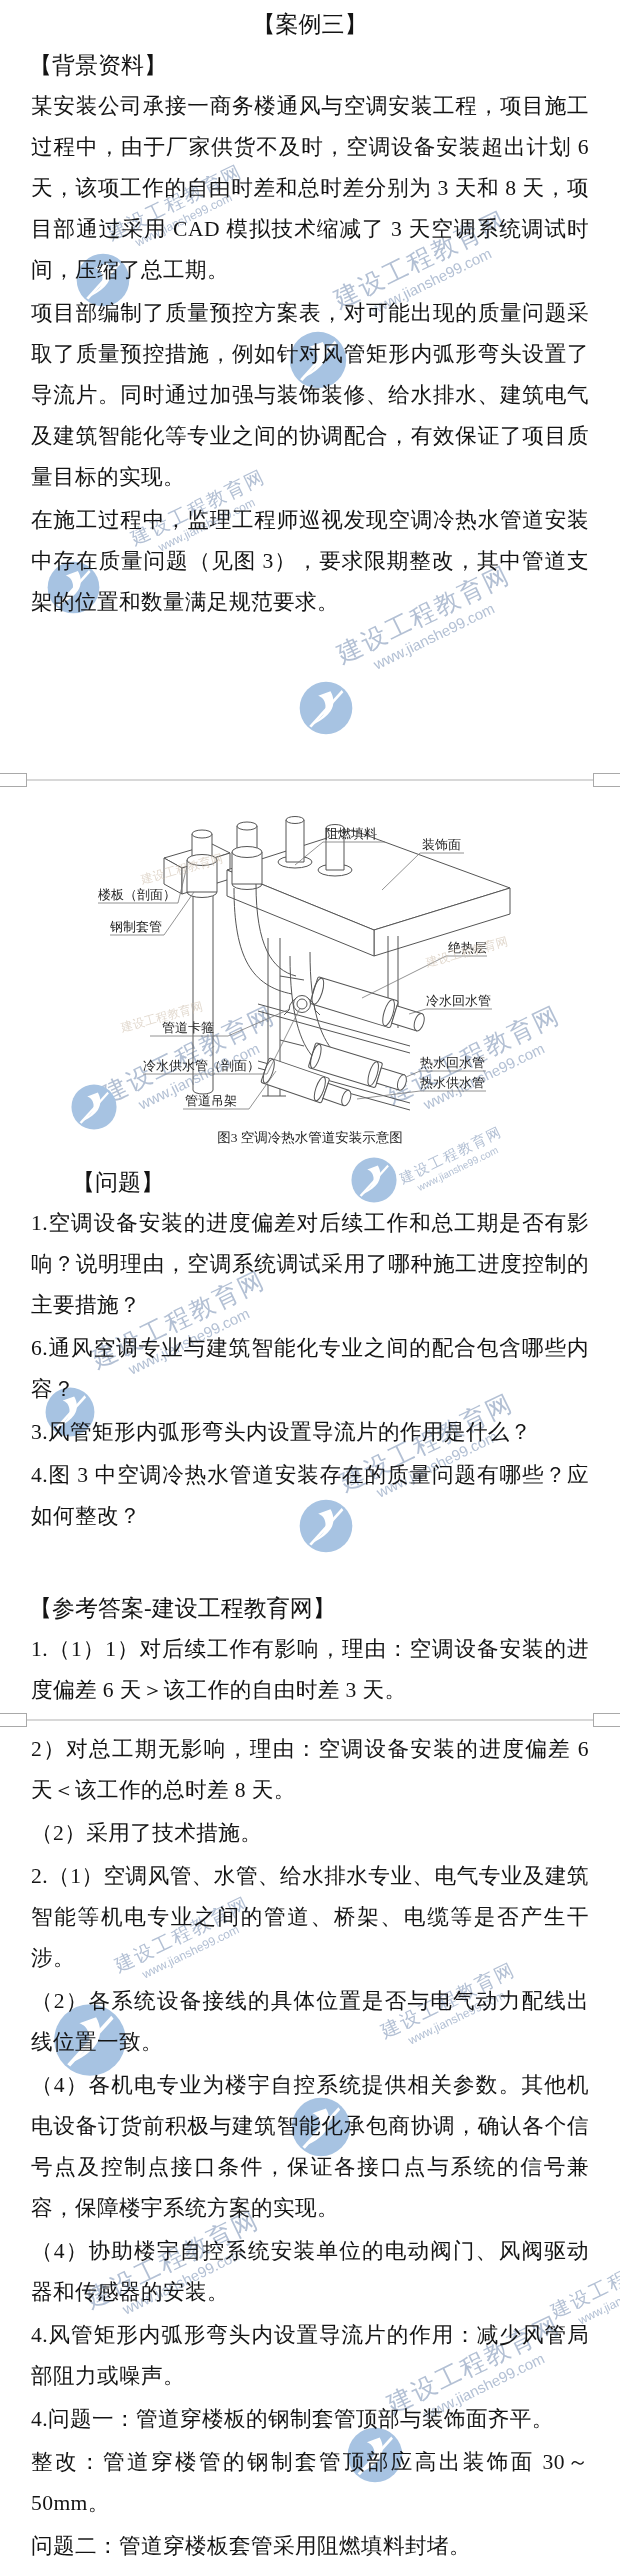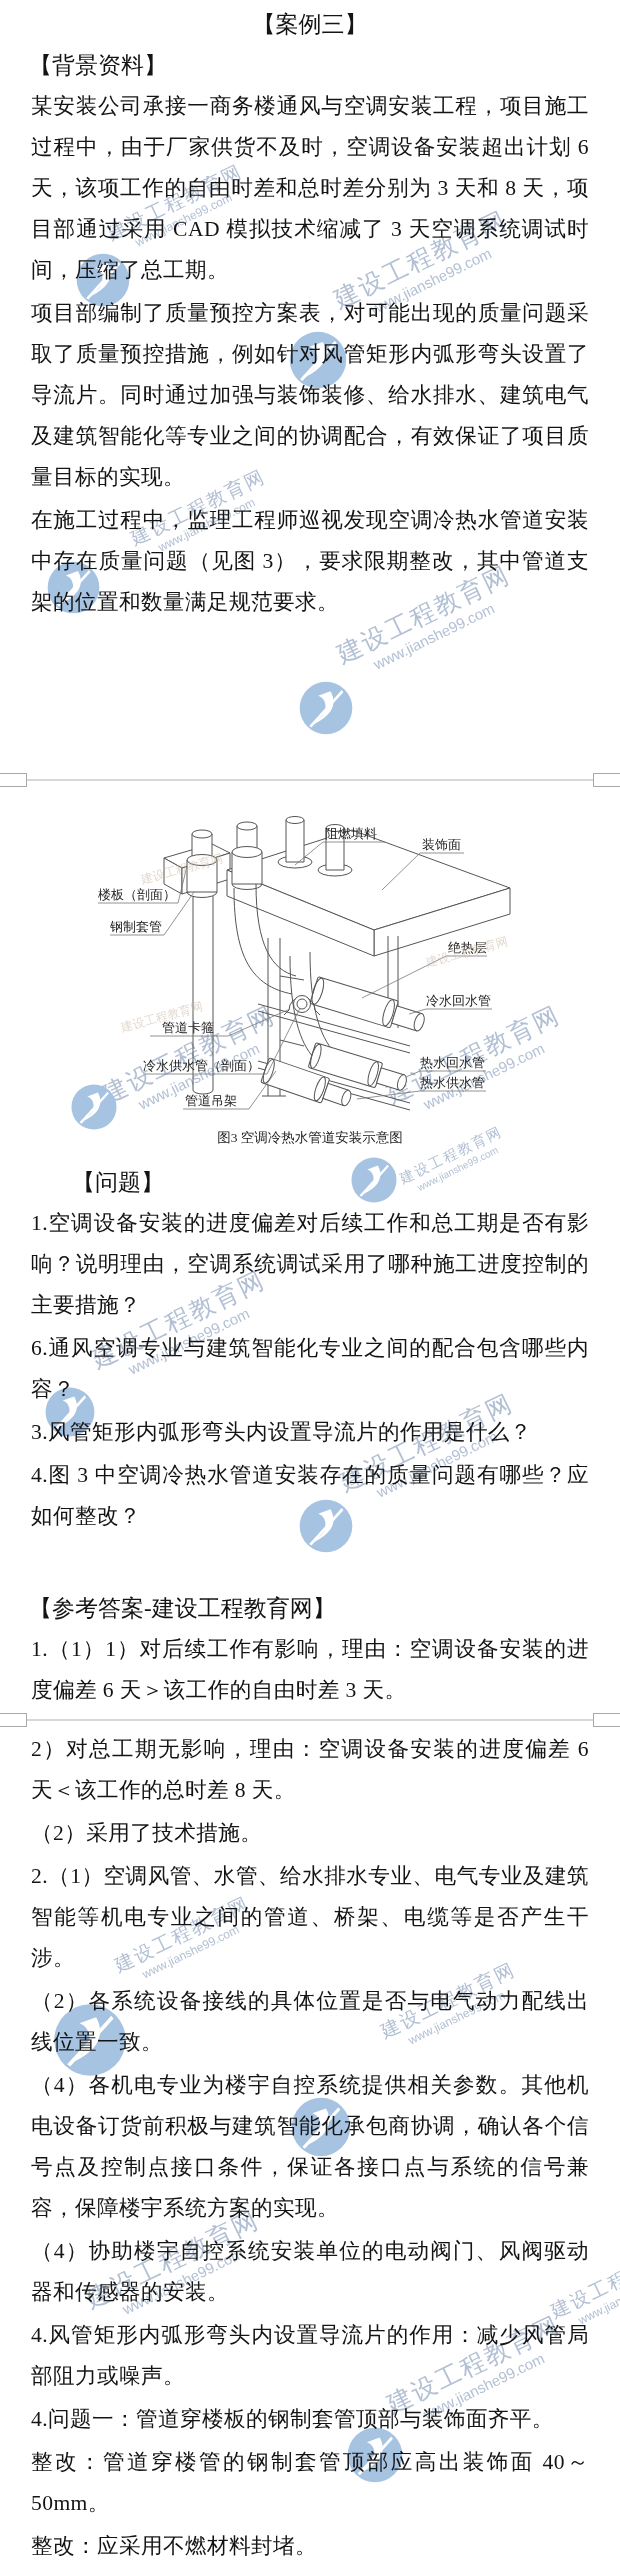--- a/index.html
+++ b/index.html
@@ -321,21 +321,22 @@
 
     <div>
         <p class="body-p">2）对总工期无影响，理由：空调设备安装的进度偏差 6 天＜该工作的总时差 8 天。</p>
         <p class="body-p">（2）采用了技术措施。</p>
         <p class="body-p">2.（1）空调风管、水管、给水排水专业、电气专业及建筑智能等机电专业之间的管道、桥架、电缆等是否产生干涉。</p>
         <p class="body-p">（2）各系统设备接线的具体位置是否与电气动力配线出线位置一致。</p>
         <p class="body-p">（4）各机电专业为楼宇自控系统提供相关参数。其他机电设备订货前积极与建筑智能化承包商协调，确认各个信号点及控制点接口条件，保证各接口点与系统的信号兼容，保障楼宇系统方案的实现。</p>
         <p class="body-p">（4）协助楼宇自控系统安装单位的电动阀门、风阀驱动器和传感器的安装。</p>
         <p class="body-p">4.风管矩形内弧形弯头内设置导流片的作用：减少风管局部阻力或噪声。</p>
         <p class="body-p">4.问题一：管道穿楼板的钢制套管顶部与装饰面齐平。</p>
-        <p class="body-p">整改：管道穿楼管的钢制套管顶部应高出装饰面 40～50mm。</p>
+        <p class="body-p">整改：管道穿楼管的钢制套管顶部应高出装饰面 30～50mm。</p>
+        <p class="body-p">问题二：管道穿楼板套管采用阻燃填料封堵。</p>
         <p class="body-p">整改：应采用不燃材料封堵。</p>
         <p class="body-p">问题三：热水管在冷水管的下方。</p>
       </div>
   </div>
 
   <div class="ghost-layer" id="ghost-layer">
       <div class="wm wm-ghost" style="left: 140px; top: 862px; transform: rotate(-15deg);">建设工程教育网</div>
       <div class="wm wm-ghost" style="left: 425px; top: 945px; transform: rotate(-15deg);">建设工程教育网</div>
       <div class="wm wm-ghost" style="left: 120px; top: 1010px; transform: rotate(-15deg);">建设工程教育网</div>
     </div>

